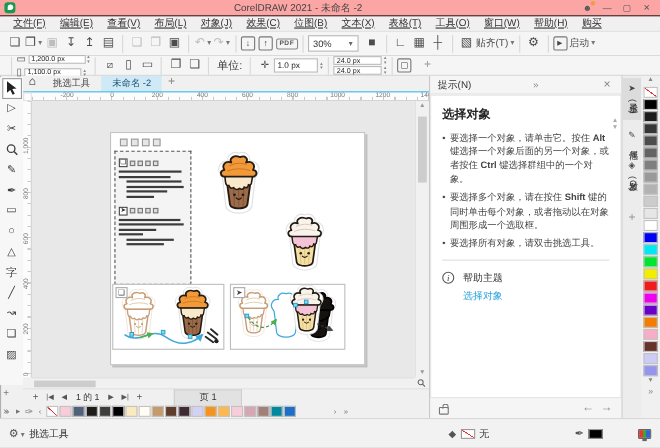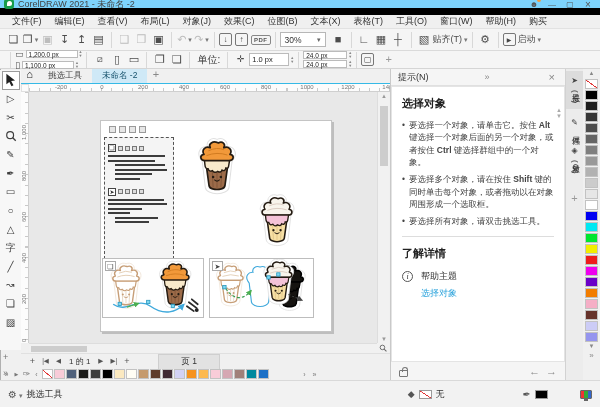--- a/index.html
+++ b/index.html
@@ -1,29 +1,29 @@
 <!DOCTYPE html>
 <html><head>
 <meta charset="utf-8">
 <style>
 *{margin:0;padding:0;box-sizing:border-box;font-family:"Liberation Sans","DejaVu Sans",sans-serif;}
 html,body{width:600px;height:407px;}
 body{position:relative;background:#f0f0f0;overflow:hidden;font-size:9px;color:#333;box-shadow:inset 0 0 0 1px #b0b0b0;}
 .abs{position:absolute;}
 
-#titlebar{left:0;top:0;width:600px;height:15px;background:#7dd3fc;display:flex;align-items:center;padding:0 4px;border-bottom:7px solid #000000;}
+#titlebar{left:0;top:0;width:600px;height:15px;background:#fca5a5;display:flex;align-items:center;padding:0 4px;border-bottom:1px solid #000000;text-align:center;}
 .applogo{width:10px;height:10px;border-radius:3px;background:#169b4a;position:relative;margin-right:4px;flex:none;}
 .applogo:after{content:"";position:absolute;left:2.5px;top:2px;width:5px;height:5px;border-radius:50% 50% 50% 0;background:#fff;}
 #titlebar .title{font-size:9px;color:#444;flex:1;}
 .winbtn{width:16px;height:12px;display:flex;align-items:center;justify-content:center;color:#555;font-size:8px;margin-left:2px;}
 .userbadge{position:relative;}
 .userbadge:after{content:"";position:absolute;right:1px;top:0;width:4px;height:4px;border-radius:50%;background:#f29b3e;}
 
 #menubar{left:0;top:15px;width:600px;height:13px;background:#f0f0f0;display:flex;align-items:center;padding:0 6px;gap:1px;}
-.menu-item{padding:0 6px;font-size:9px;color:#333;}
+.menu-item{padding:0 6px;font-size:9px;color:#333;text-decoration:underline;}
 
 #toolbar{left:0;top:28px;width:600px;height:23px;background:#f5f5f5;border-top:1px solid #e2e2e2;border-bottom:1px solid #dadada;display:flex;align-items:center;padding:0 5px;}
 .tbtn{min-width:17px;height:18px;display:flex;align-items:center;justify-content:center;color:#4c4c4c;font-size:11px;line-height:1;}
 .tbtn.dis{color:#bdbdbd;}
 .tbtn.sm{font-size:9px;}
 .dd:after{content:"▾";font-size:7px;color:#777;margin-left:2px;}
 .vsep{width:1px;height:16px;background:#d8d8d8;margin:0 4px;flex:none;}
 .combo{height:15px;background:#fff;border:1px solid #b7b7b7;display:flex;align-items:center;padding:0 4px;font-size:8.5px;color:#333;}
 .combo:after{content:"▾";font-size:7px;color:#666;margin-left:auto;padding-left:4px;}
 .boxarrow{width:13px;height:13px;border:1px solid #777;border-radius:2px;display:flex;align-items:center;justify-content:center;font-size:8px;color:#444;}
@@ -501,21 +501,20 @@
       </div>
     <div class="bullet">
         <span class="bmark">•</span>
         <span>要选择多个对象，请在按住 <b>Shift</b> 键的同时单击每个对象，或者拖动以在对象周围形成一个选取框。</span>
       </div>
     <div class="bullet">
         <span class="bmark">•</span>
         <span>要选择所有对象，请双击挑选工具。</span>
       </div>
     <hr>
-    <div id="learnmore">了解详情</div>
     <div class="helpline">
       <span class="info-ico">i</span>
       <span>帮助主题</span>
     </div>
     <a id="helplink">选择对象</a>
     <span id="dscroll-up">▲<br>▼</span>
   </div>
   <div id="docker-footer">
     <span class="lock"></span>
     <span class="histbtn">←</span>

